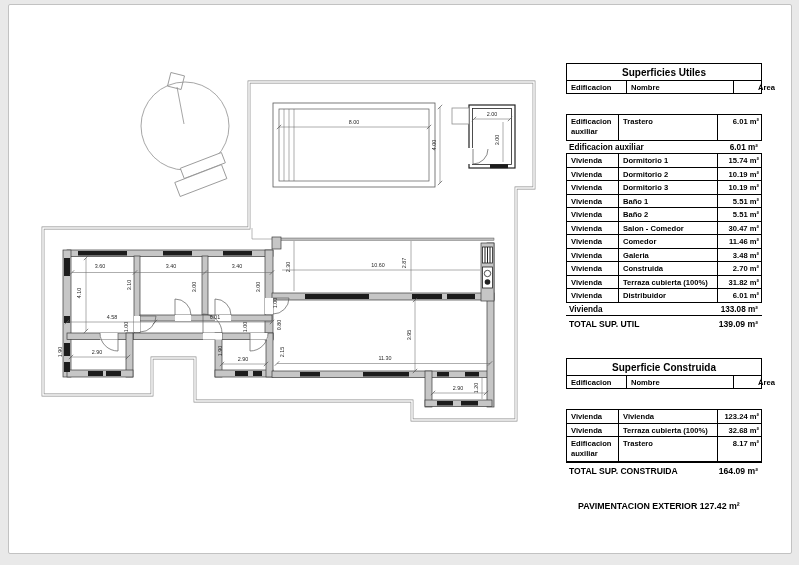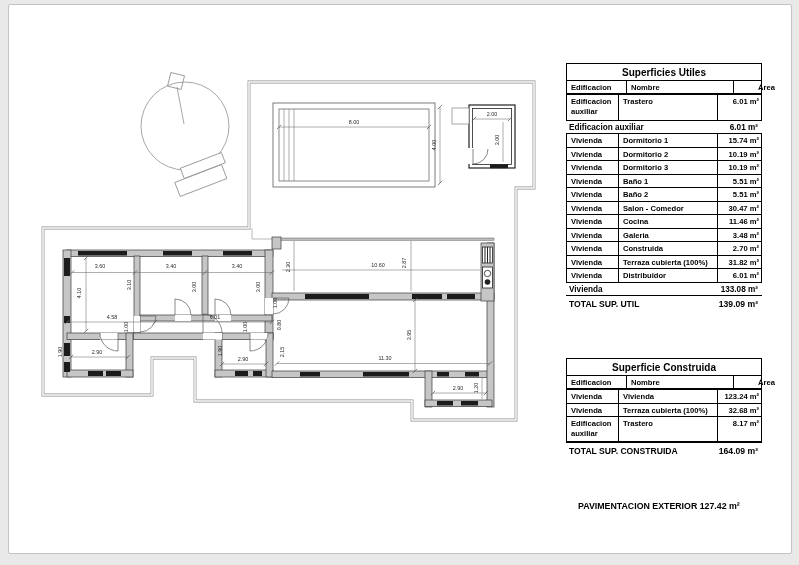--- a/index.html
+++ b/index.html
@@ -8,21 +8,21 @@
   .stage{position:absolute;left:0;top:0;width:799px;height:565px;}
   svg text{font-family:"Liberation Sans",sans-serif;}
   .tbl{position:absolute;left:566px;width:196px;font-family:"Liberation Sans",sans-serif;
        font-weight:bold;color:#000;box-sizing:border-box;}
   .tbl *{box-sizing:border-box;}
   .t-title{border:1.6px solid #000;text-align:center;font-size:10px;padding:3px 0 2px;}
   .t-head{display:grid;grid-template-columns:51px 99px 46px;border:1.6px solid #000;border-top:none;font-size:7.6px;gap:8px;}
   .c{padding:2px 4px 1px;line-height:1.25;}
   .t-head .c + .c{border-left:1.6px solid #000;}
   .ar{text-align:right;}
-  .t-body{margin-top:0;}
+  .t-body{margin-top:20px;}
   .blk{border:1.6px solid #000;}
   .row{display:grid;grid-template-columns:51px 99px 46px;font-size:7.6px;}
   .row + .row{border-top:1.6px solid #000;}
   .row .c + .c{border-left:1.6px solid #000;}
   .row.tall{min-height:25px;}
   .sub{display:grid;grid-template-columns:1fr 62px;font-size:8.2px;padding:2px 0 1px;}
   .tot{display:grid;grid-template-columns:1fr 66px;font-size:8.6px;border-top:1.6px solid #000;padding:3px 0 2px;}
   .sub .l,.tot .l{padding-left:3px;}
   .sub .v,.tot .v{text-align:right;padding-right:4px;}
   .pav{position:absolute;left:578px;top:501px;font-family:"Liberation Sans",sans-serif;
@@ -270,21 +270,21 @@
             <div class="c">Baño 2</div>
             <div class="c ar">5.51 m²</div>
           </div>
           <div class="row">
             <div class="c">Vivienda</div>
             <div class="c">Salon - Comedor</div>
             <div class="c ar">30.47 m²</div>
           </div>
           <div class="row">
             <div class="c">Vivienda</div>
-            <div class="c">Cocina</div>
+            <div class="c">Comedor</div>
             <div class="c ar">11.46 m²</div>
           </div>
           <div class="row">
             <div class="c">Vivienda</div>
             <div class="c">Galeria</div>
             <div class="c ar">3.48 m²</div>
           </div>
           <div class="row">
             <div class="c">Vivienda</div>
             <div class="c">Construida</div>

